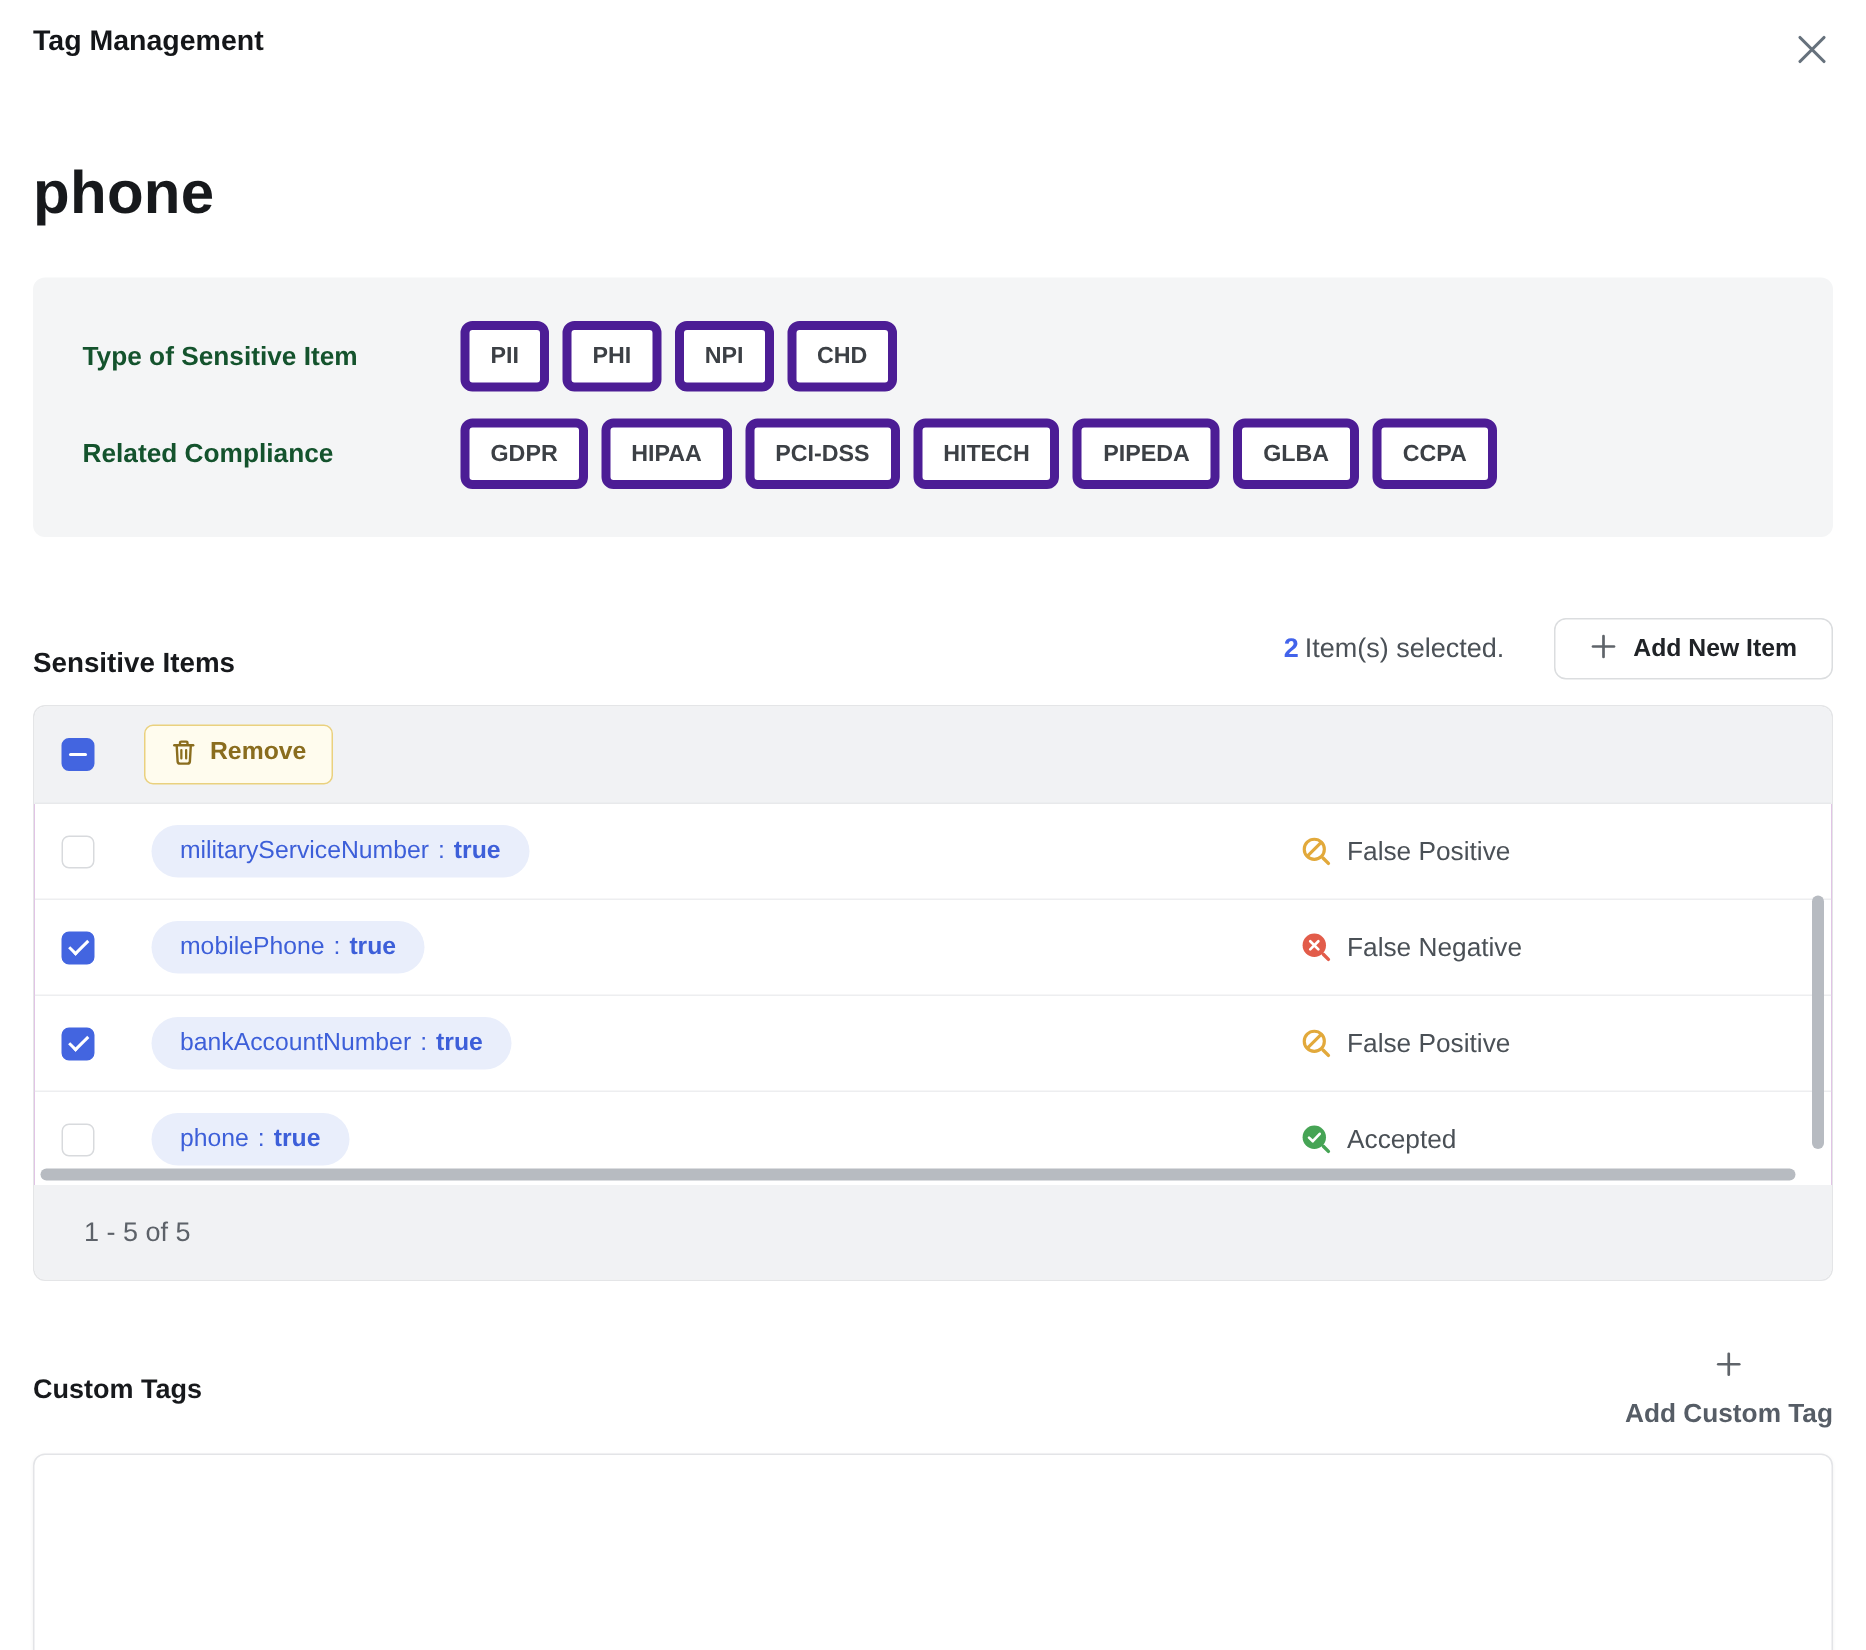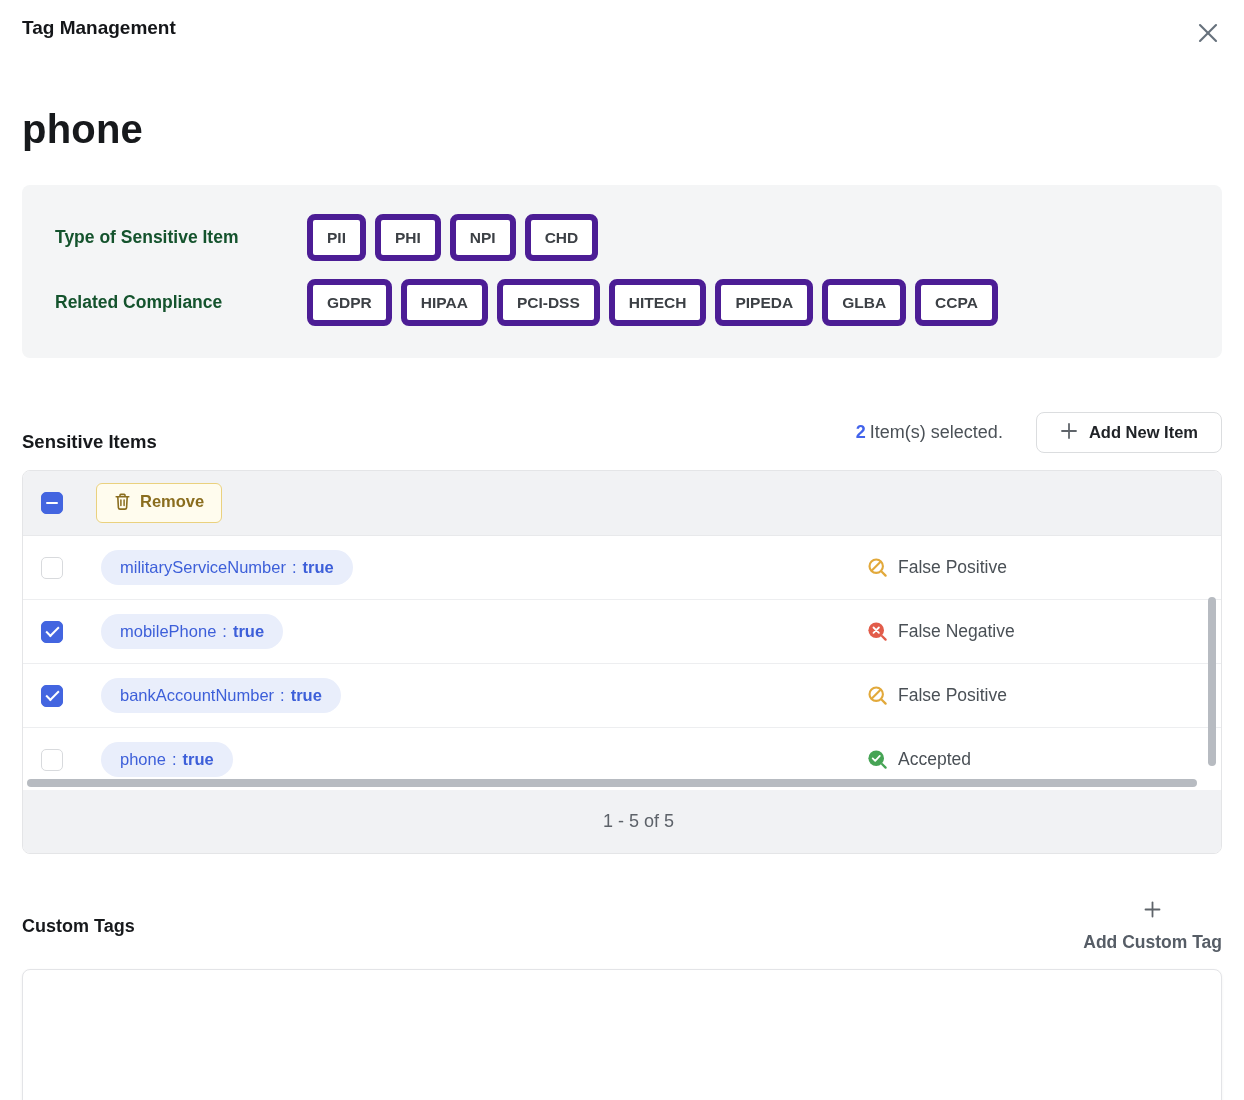--- a/index.html
+++ b/index.html
@@ -60,21 +60,21 @@
   .st-icon { display:none; width:21px; height:21px; align-items:center; justify-content:center; }
   .row.status-false-positive .st-icon.fp { display:inline-flex; }
   .row.status-false-negative .st-icon.fn { display:inline-flex; }
   .row.status-accepted .st-icon.ok { display:inline-flex; }
 
   .v-scrollbar { position:absolute; right:5px; top:61px; width:8px; height:169px; background:#B7BBC1;
     border-radius:4px; }
   .h-scrollbar { position:absolute; left:4px; bottom:3px; width:1170px; height:8px; background:#B7BBC1;
     border-radius:4px; }
 
-  .table-footer { background:#F1F2F4; height:63px; display:flex; align-items:center; padding-left:33px;justify-content:center; }
+  .table-footer { background:#F1F2F4; height:63px; display:flex; align-items:center; padding-left:33px; }
   .pagination { font-size:18px; color:#5d6269; }
 
   
   .custom-header { margin-top:46px; display:flex; align-items:center; justify-content:space-between; }
   .custom-title { font-size:18px; font-weight:700; color:#17191c; }
   .add-tag-btn { display:flex; align-items:center; gap:10px; background:transparent; border:none; cursor:pointer;flex-direction:column; }
   .add-tag-btn .lbl { font-size:17.5px; font-weight:600; color:#565d66; }
   .custom-box { margin-top:16px; height:157px; background:#fff; border:1px solid #E3E4E7; border-radius:8px;
     box-shadow:0 1px 3px rgba(0,0,0,0.06); }
 </style>

